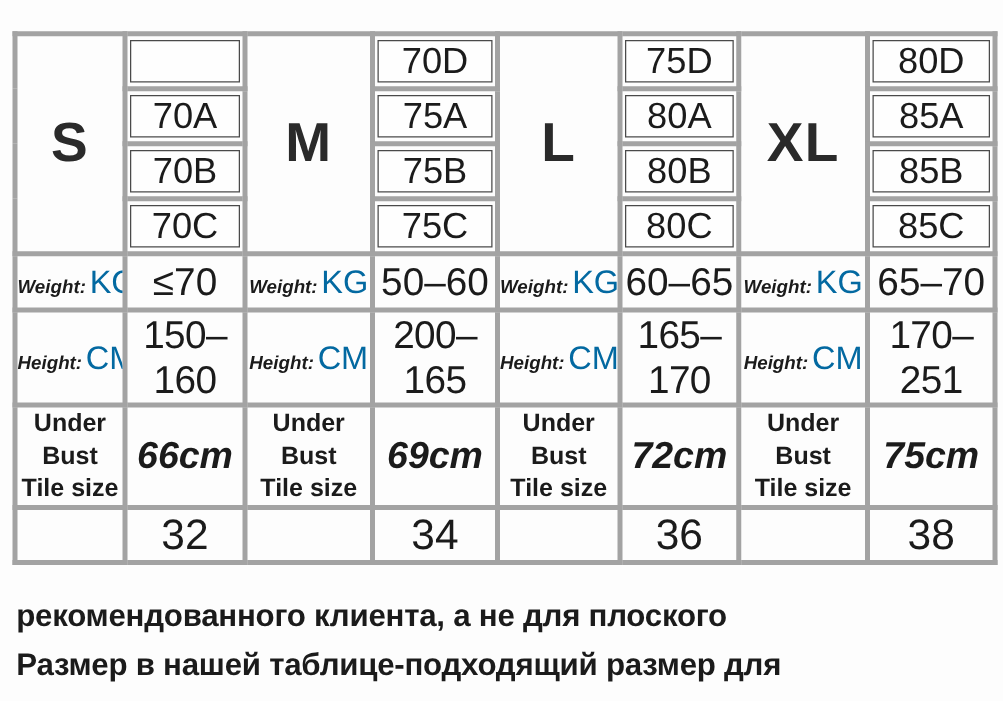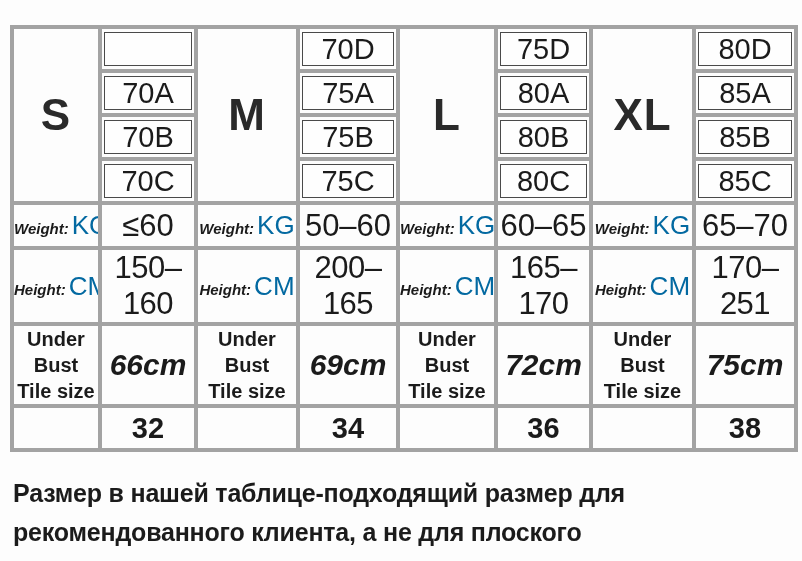--- a/index.html
+++ b/index.html
@@ -51,21 +51,21 @@
 
   .metric-label { white-space: nowrap; }
   .metric-label .lbl { font-size: 15px; font-weight: bold; font-style: italic; }
   .metric-label .unit { font-size: 26px; margin-left: 3px; color: #0369a1; }
 
   td.weight-val { font-size: 31px; }
   td.height-val { font-size: 31px; letter-spacing: -0.5px; }
 
   .ub-label { font-size: 20px; font-weight: bold; line-height: 1.3; }
   td.ub-val { font-size: 30px; font-weight: bold; font-style: italic; }
-  td.band-val { font-size: 29px; font-weight: bold; }
+  td.band-val { font-size: 34px; }
 
   .note-en {
     margin: 25px 0 0 3px;
     font-size: 26px;
     letter-spacing: -0.4px;
     white-space: nowrap;
   }
   .note-ru {
     margin: 22px 0 0 3px;
     font-size: 25px;
@@ -148,21 +148,21 @@
       <td class="cup-cell">
             <div class="cup-box">80C</div>
           </td>
       <td class="cup-cell">
             <div class="cup-box">85C</div>
           </td>
     </tr>
 
     <tr class="weight-row">
       <td class="metric-label"><span class="lbl">Weight:</span><span class="unit">KG</span></td>
-      <td class="weight-val">≤60</td>
+      <td class="weight-val">≤70</td>
       <td class="metric-label"><span class="lbl">Weight:</span><span class="unit">KG</span></td>
       <td class="weight-val">50–60</td>
       <td class="metric-label"><span class="lbl">Weight:</span><span class="unit">KG</span></td>
       <td class="weight-val">60–65</td>
       <td class="metric-label"><span class="lbl">Weight:</span><span class="unit">KG</span></td>
       <td class="weight-val">65–70</td>
     </tr>
 
     <tr class="height-row">
       <td class="metric-label"><span class="lbl">Height:</span><span class="unit">CM</span></td>
@@ -214,18 +214,18 @@
       <td></td>
       <td class="band-val">36</td>
       <td></td>
       <td class="band-val">38</td>
     </tr>
   </tbody>
     </table>
 
 
   <div class="note-ru">
+    <div>рекомендованного клиента, а не для плоского</div>
     <div>Размер в нашей таблице-подходящий размер для</div>
-    <div>рекомендованного клиента, а не для плоского</div>
     <div>размера продукта.</div>
   </div>
 
 </div>
 
 </body></html>

